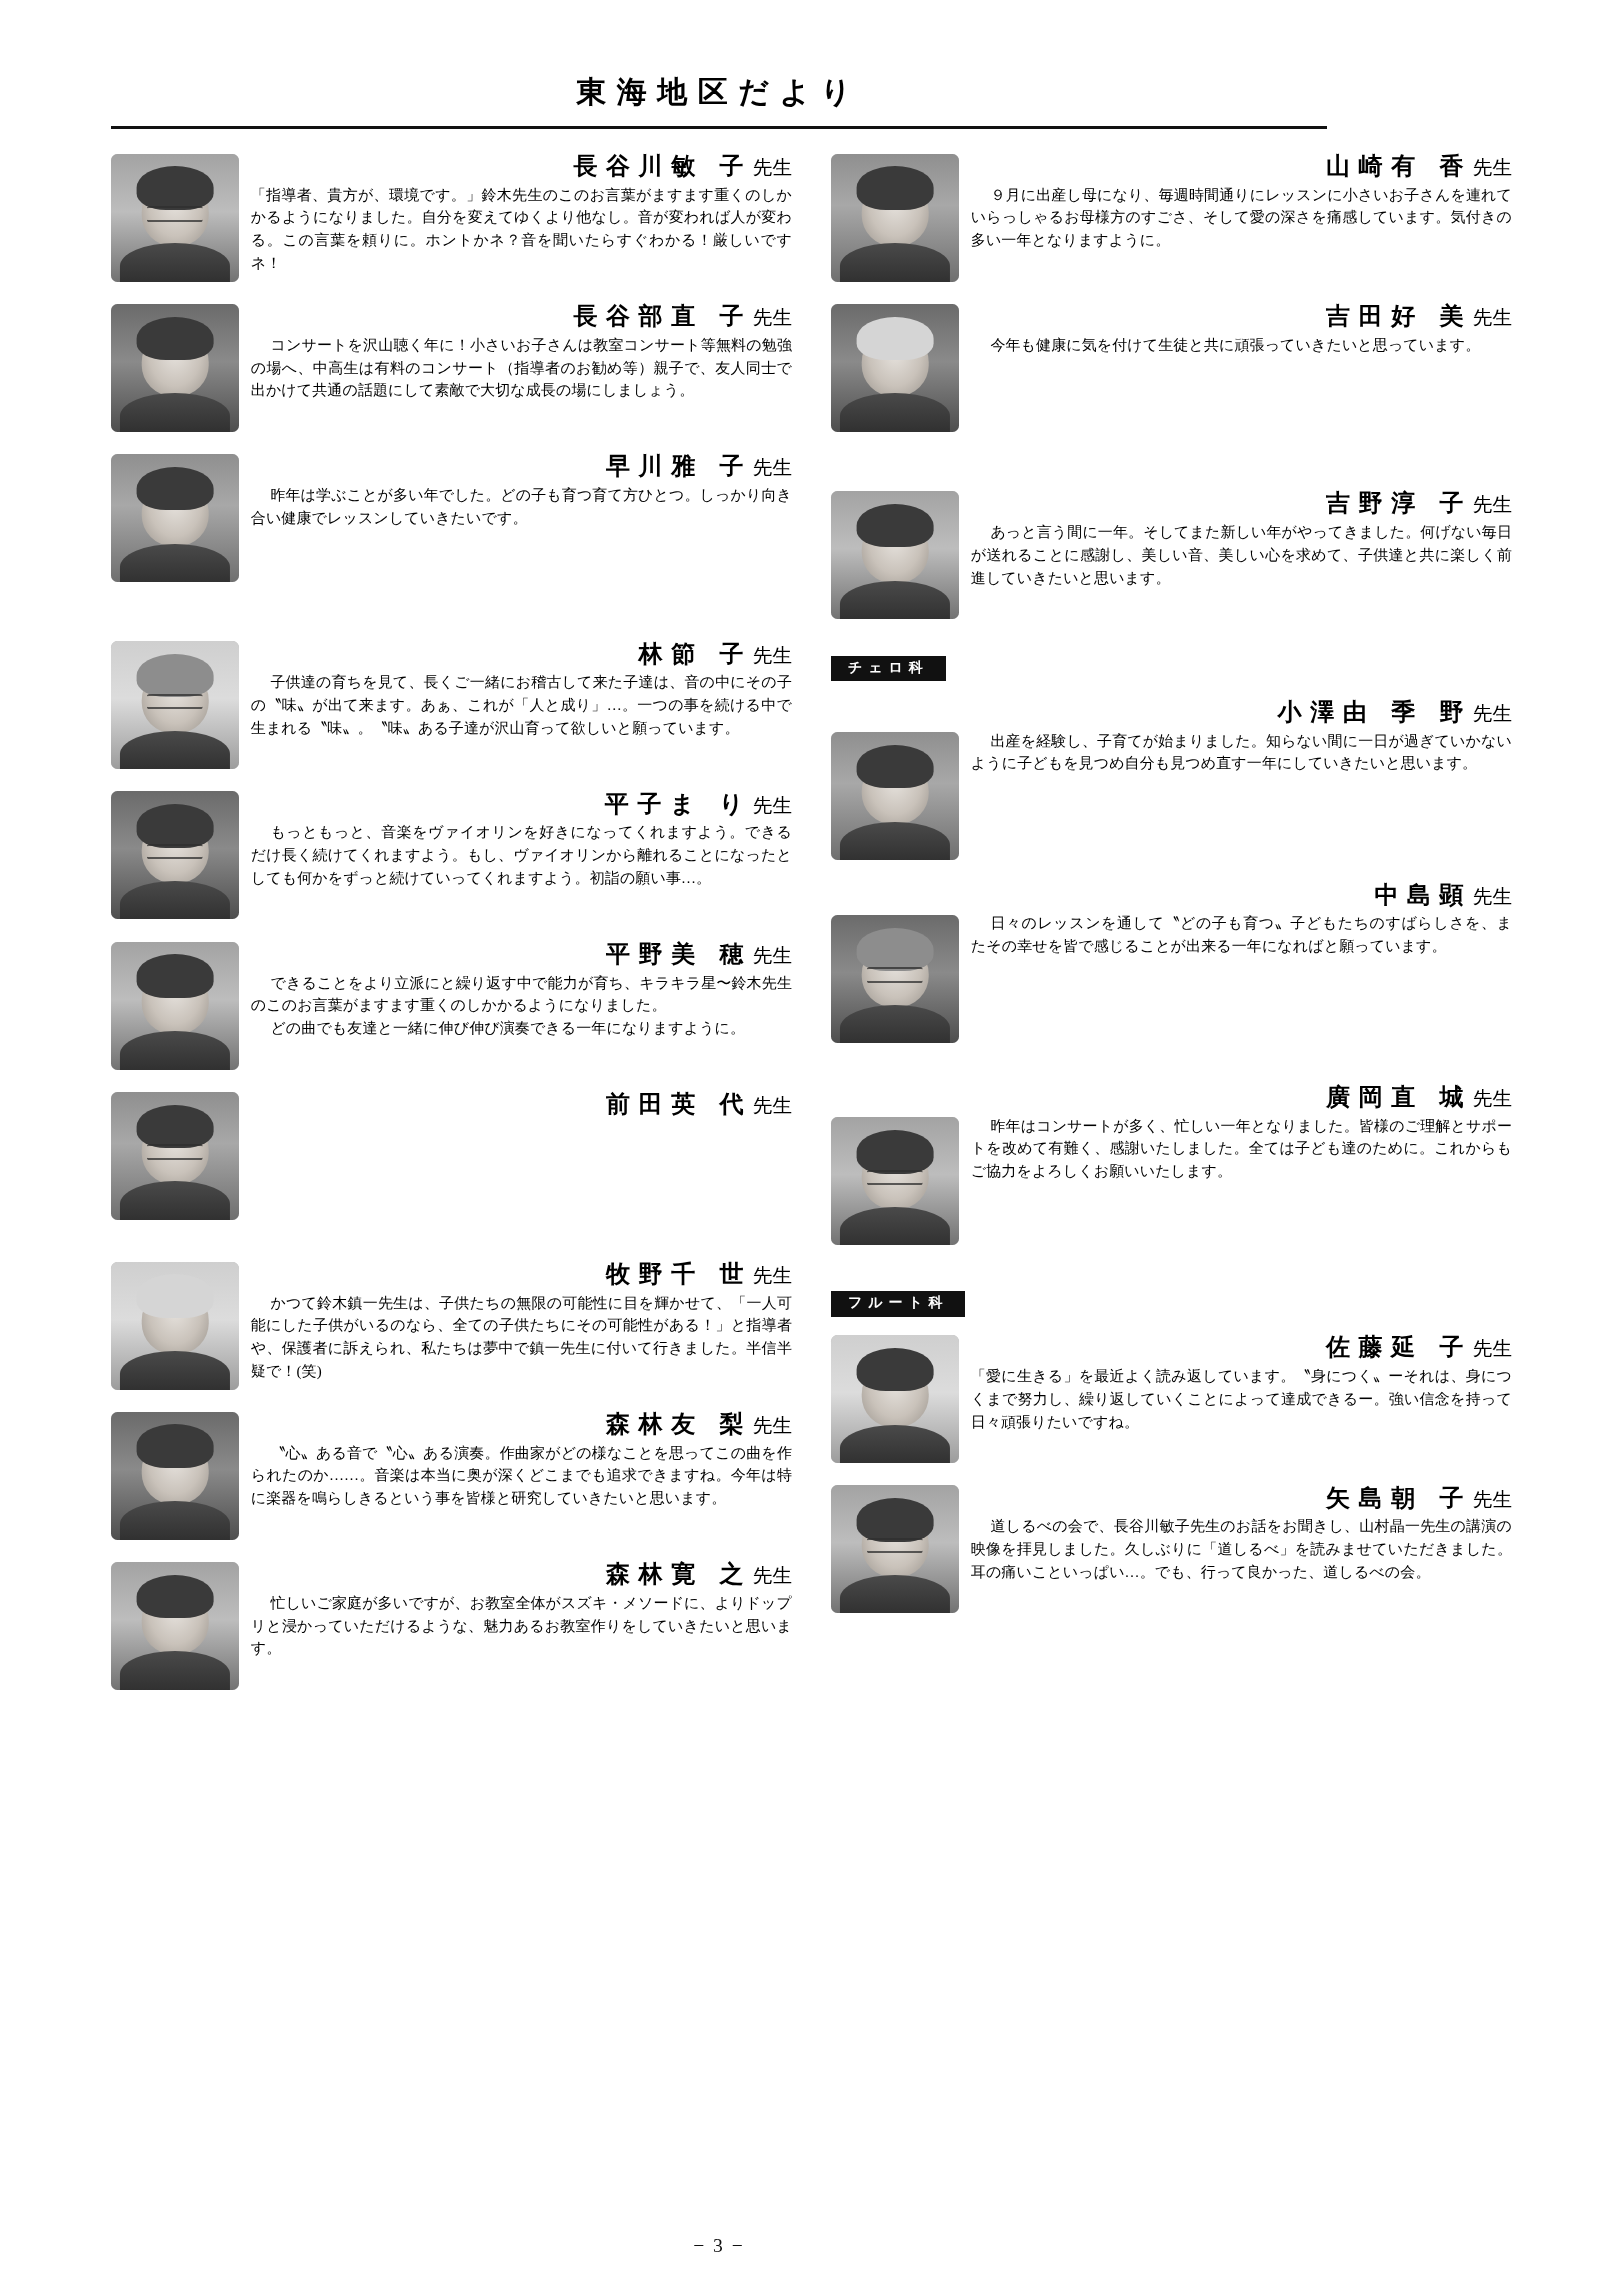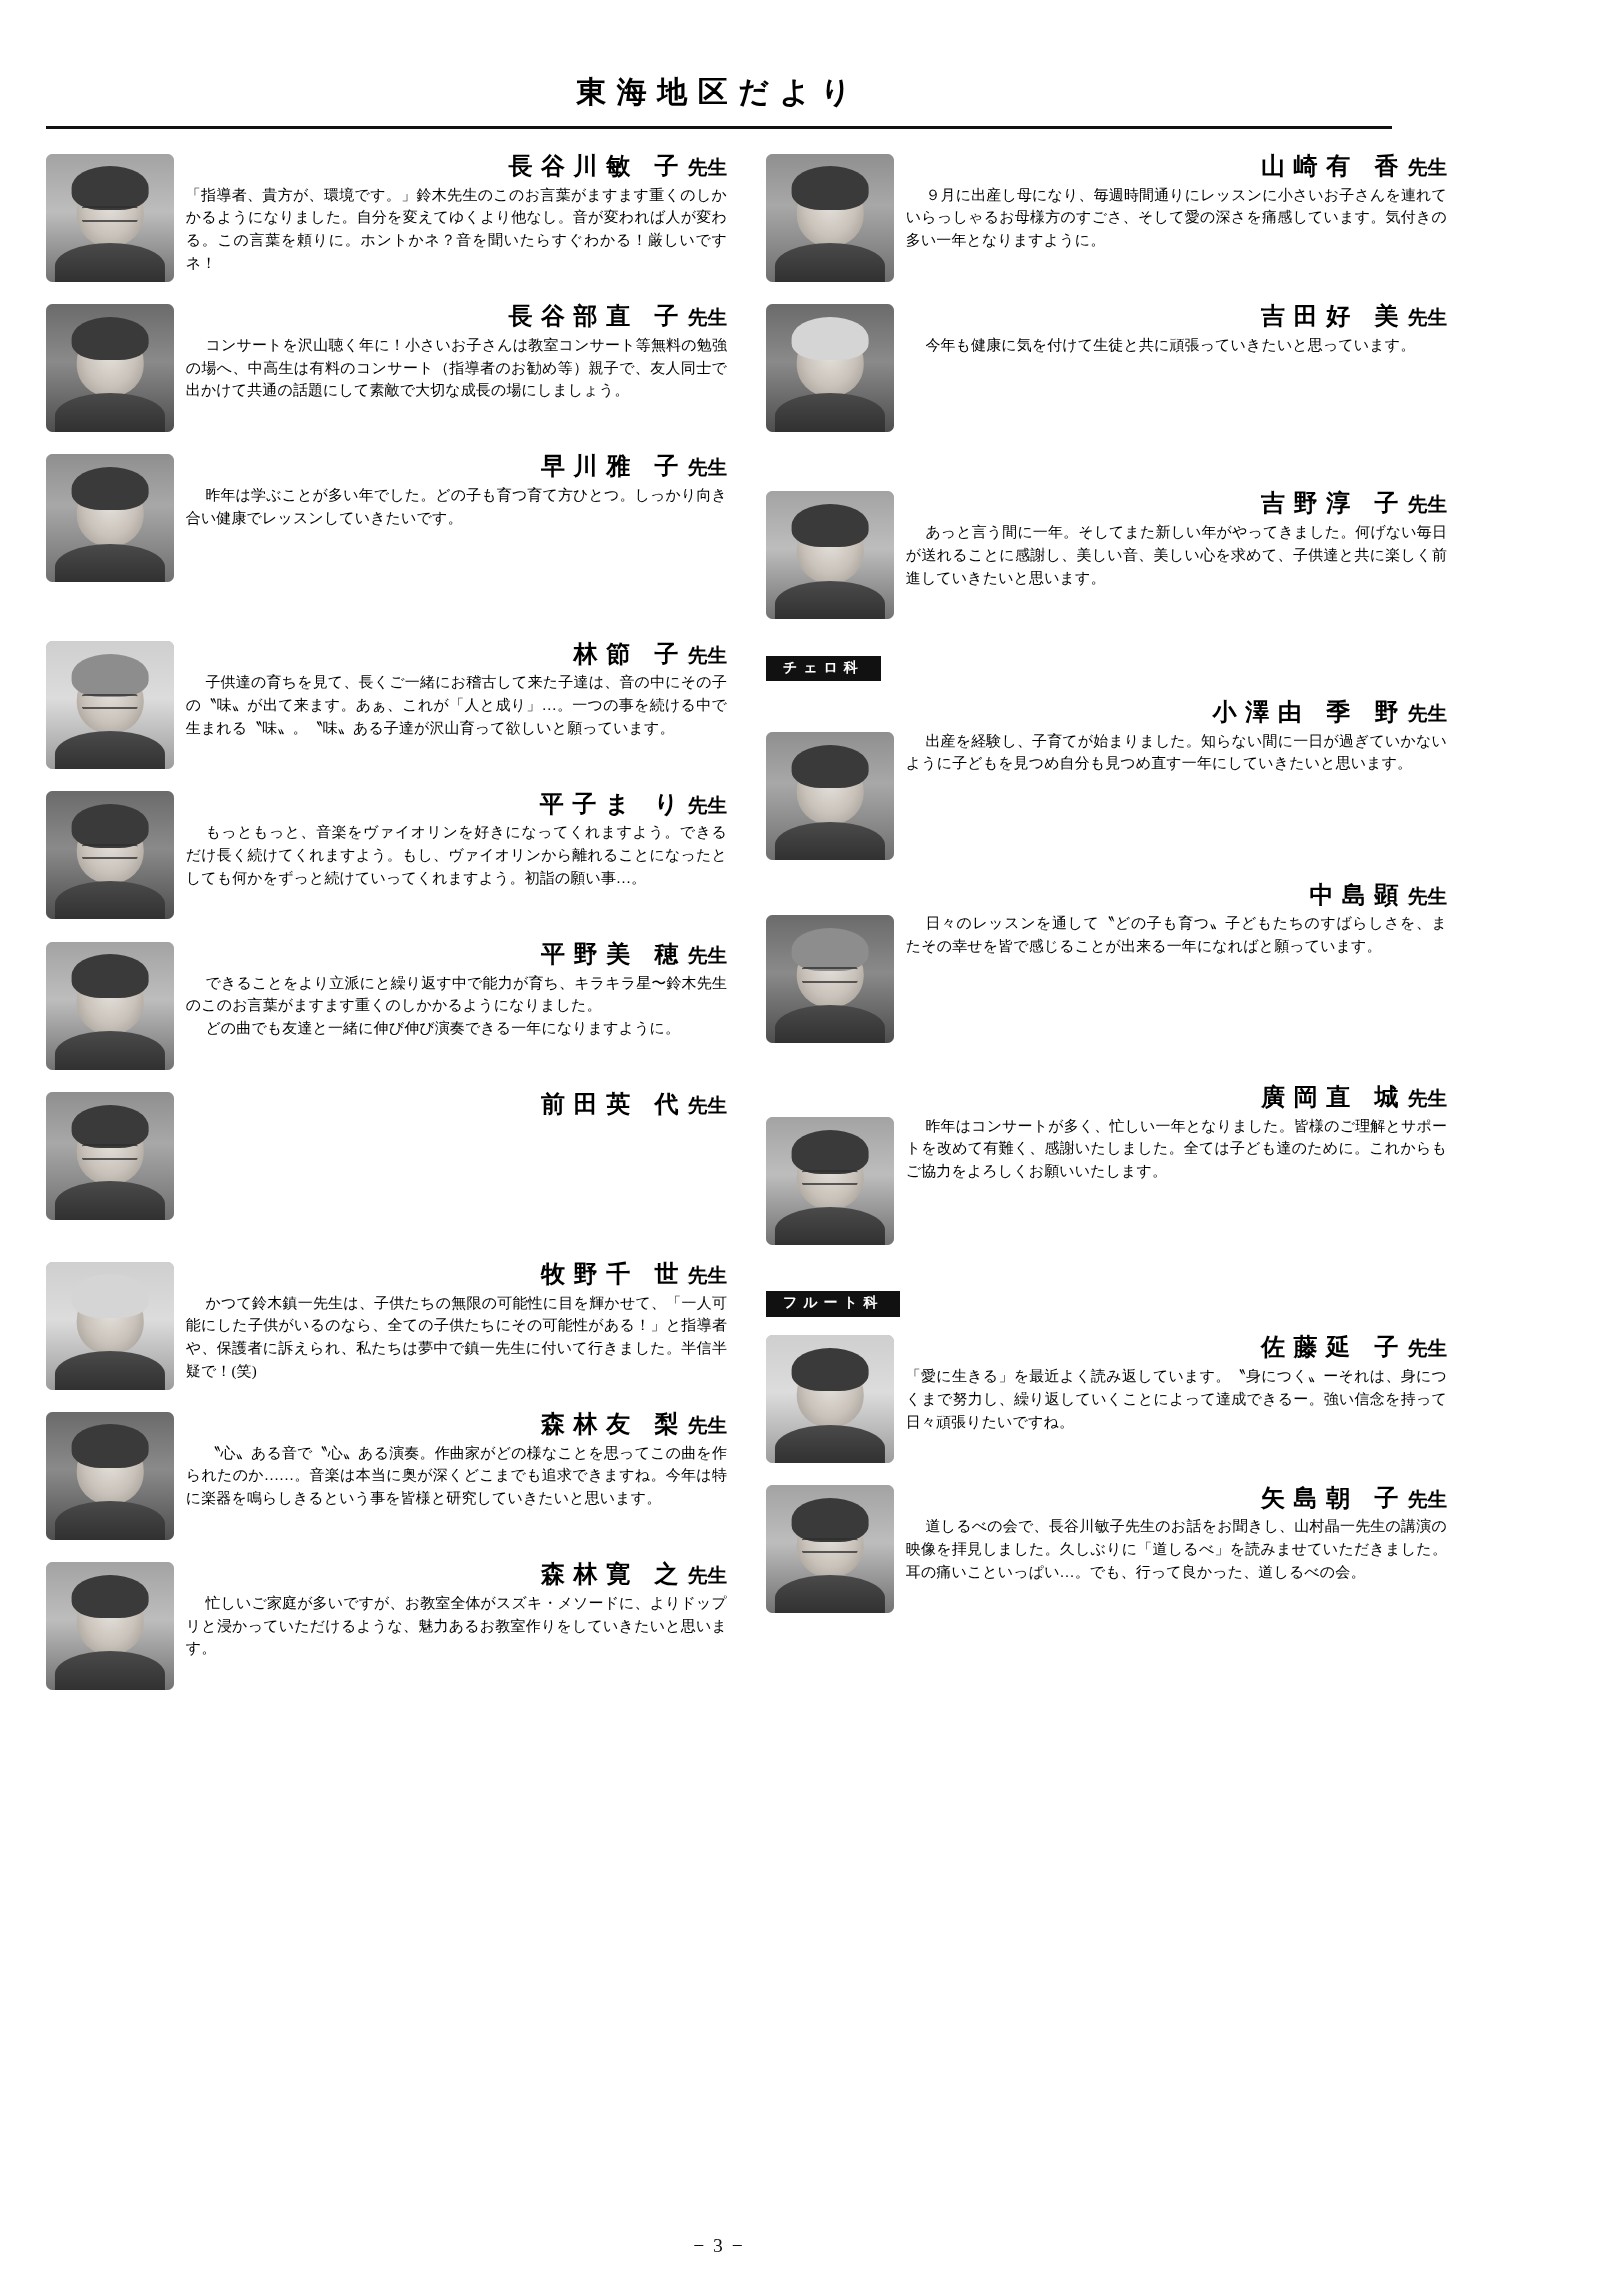--- a/index.html
+++ b/index.html
@@ -12,21 +12,21 @@
     height: 2295px;
     font-family: "Liberation Serif", "DejaVu Serif", serif;
     color: #111;
     position: relative;
   }
   .page {
     position: relative;
     width: 1438px;
     height: 2295px;
     box-sizing: border-box;
-    padding: 0 46px;
+    padding: 0 111px;
   }
   
   .page-header {
     padding-top: 72px;
     text-align: center;
   }
   .page-header .title {
     font-size: 30px;
     letter-spacing: 10.5px;
     font-weight: 700;
@@ -76,21 +76,21 @@
     line-height: 1.25;
     margin-bottom: 2.6px;
     color: #000;
   }
   .entry .name .given {
     letter-spacing: 9.2px;
   }
   .entry .name .suffix {
     font-size: 19.6px;
     letter-spacing: 0;
-    font-weight: 700;
+    font-weight: 400;
   }
   .entry .body {
     font-size: 15px;
     line-height: 1.52;
     text-align: justify;
     text-justify: inter-ideograph;
     letter-spacing: 0.1px;
     color: #000;
   }
   .entry .body p {

